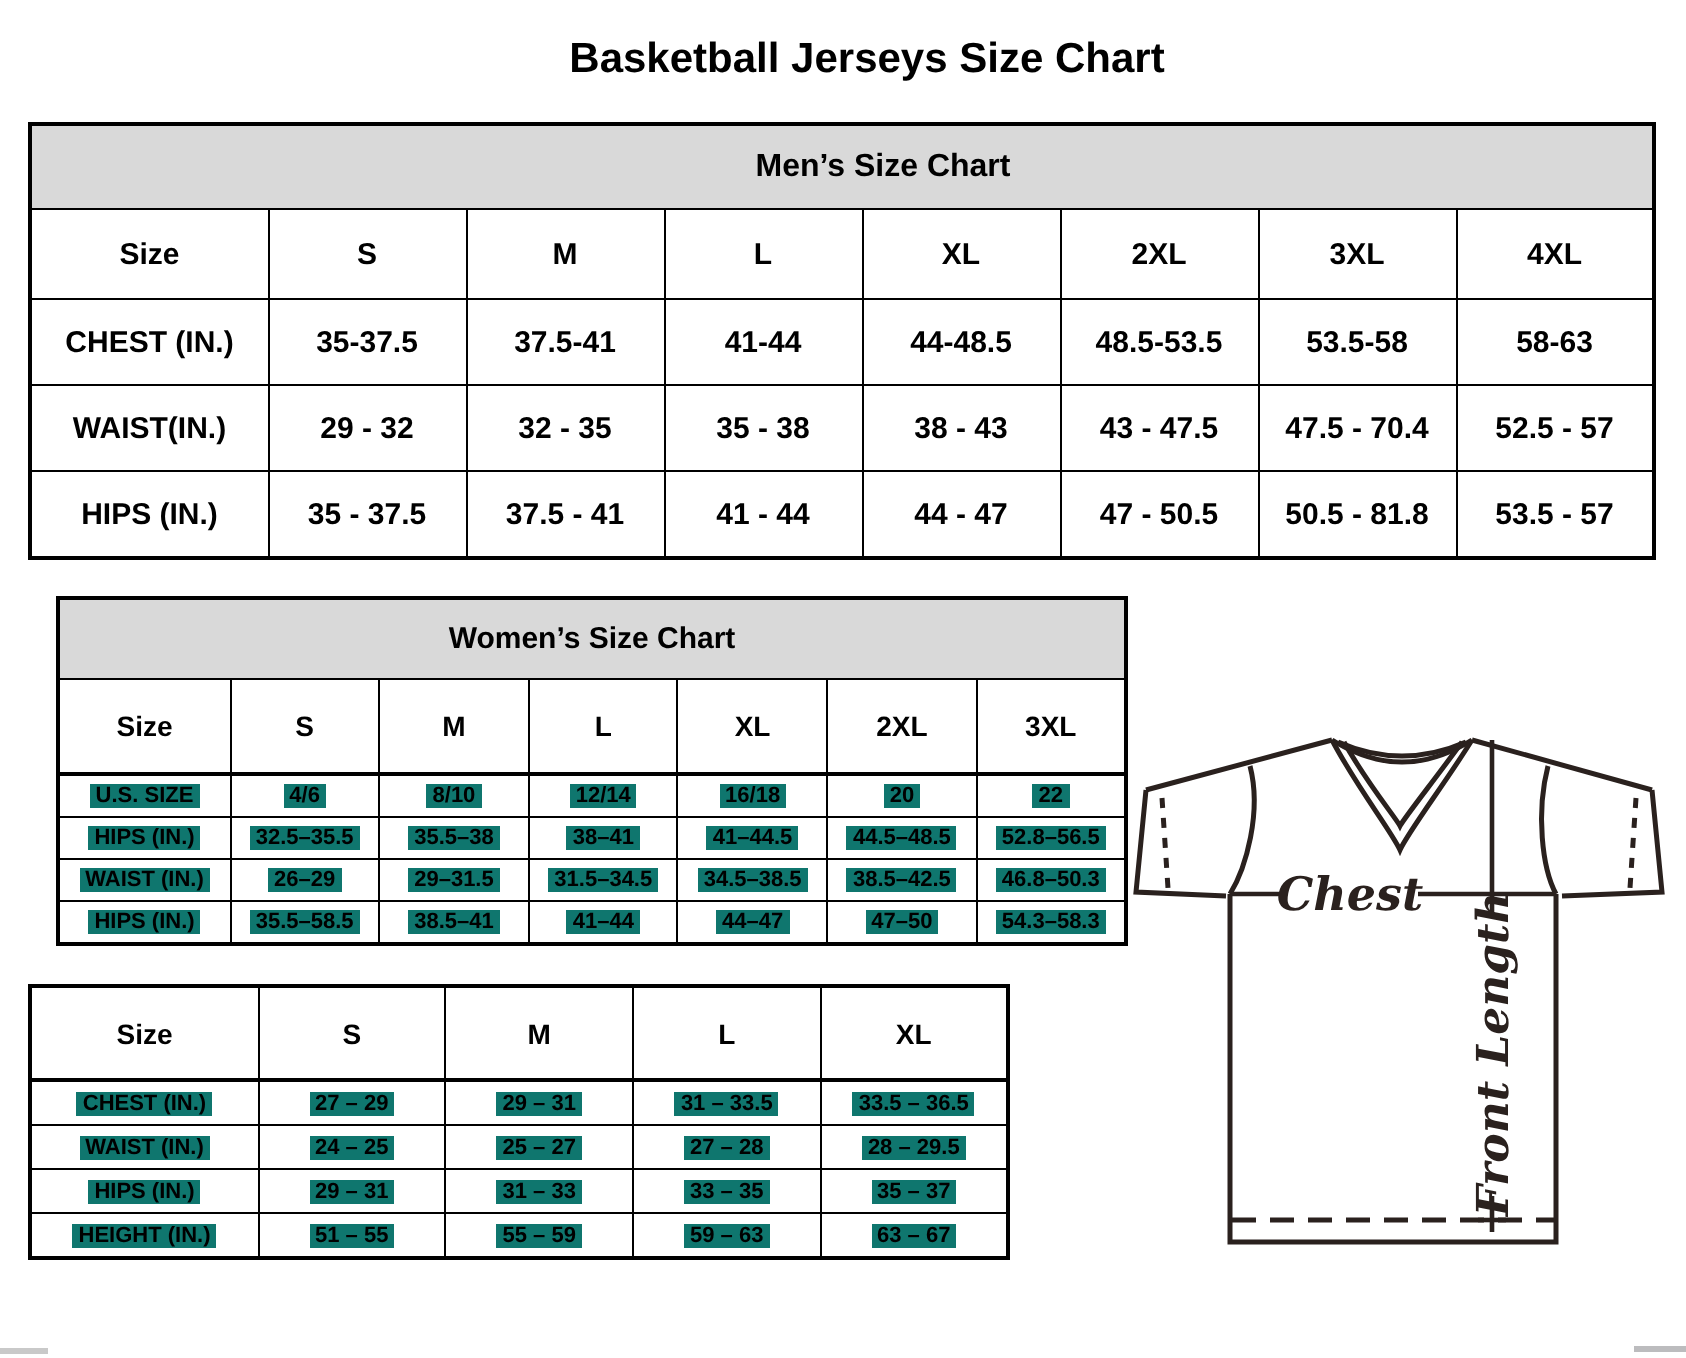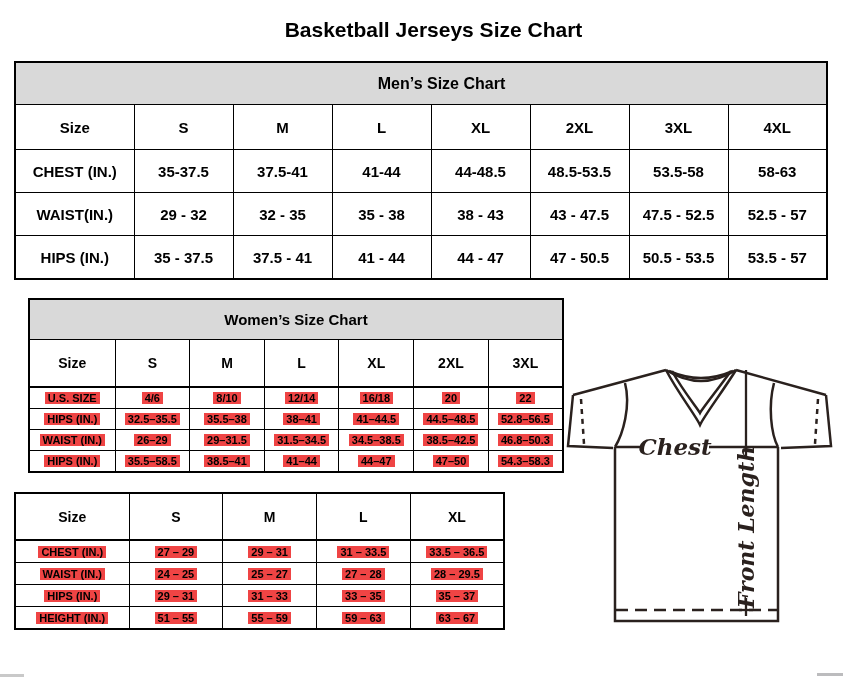--- a/index.html
+++ b/index.html
@@ -48,21 +48,21 @@
   #women-table .head-row th { border-bottom: 2px solid #000; }
   #women-table .data-row td { height: 20px; font-size: 11px; }
 
   
   #youth-table { left: 14px; top: 492px; width: 491px; }
   #youth-table .tbl-title { height: 40px; }
   #youth-table .head-row th { height: 45px; font-size: 14px; border-bottom: 2px solid #000; }
   #youth-table .data-row td { height: 21px; font-size: 11px; }
 
   
-  .tbl-small .data-row span { background: #ef4444; padding: 0 3px; }
+  .tbl-small .data-row span { background: #0f766e; padding: 0 3px; }
 
   .jersey-svg { position: absolute; left: 556px; top: 358px; }
   .measure-label {
     font-family: "DejaVu Serif", serif;
     font-style: italic;
     font-weight: bold;
     fill: #2a211e;
   }
   .corner-bar { position: absolute; height: 3px; }
   .corner-bar.left  { left: 0; top: 674px; width: 24px; background: #c9c9c9; }
@@ -108,31 +108,31 @@
         <td><span>53.5-58</span></td>
         <td><span>58-63</span></td>
       </tr>
       <tr class="data-row">
         <td><span>WAIST(IN.)</span></td>
         <td><span>29 - 32</span></td>
         <td><span>32 - 35</span></td>
         <td><span>35 - 38</span></td>
         <td><span>38 - 43</span></td>
         <td><span>43 - 47.5</span></td>
-        <td><span>47.5 - 52.5</span></td>
+        <td><span>47.5 - 70.4</span></td>
         <td><span>52.5 - 57</span></td>
       </tr>
       <tr class="data-row">
         <td><span>HIPS (IN.)</span></td>
         <td><span>35 - 37.5</span></td>
         <td><span>37.5 - 41</span></td>
         <td><span>41 - 44</span></td>
         <td><span>44 - 47</span></td>
         <td><span>47 - 50.5</span></td>
-        <td><span>50.5 - 53.5</span></td>
+        <td><span>50.5 - 81.8</span></td>
         <td><span>53.5 - 57</span></td>
       </tr>
     </tbody>
 </table>
 
 <table id="women-table" class="tbl-small">
   <colgroup>
     <col style="width:86px">
       <col>
       <col>

